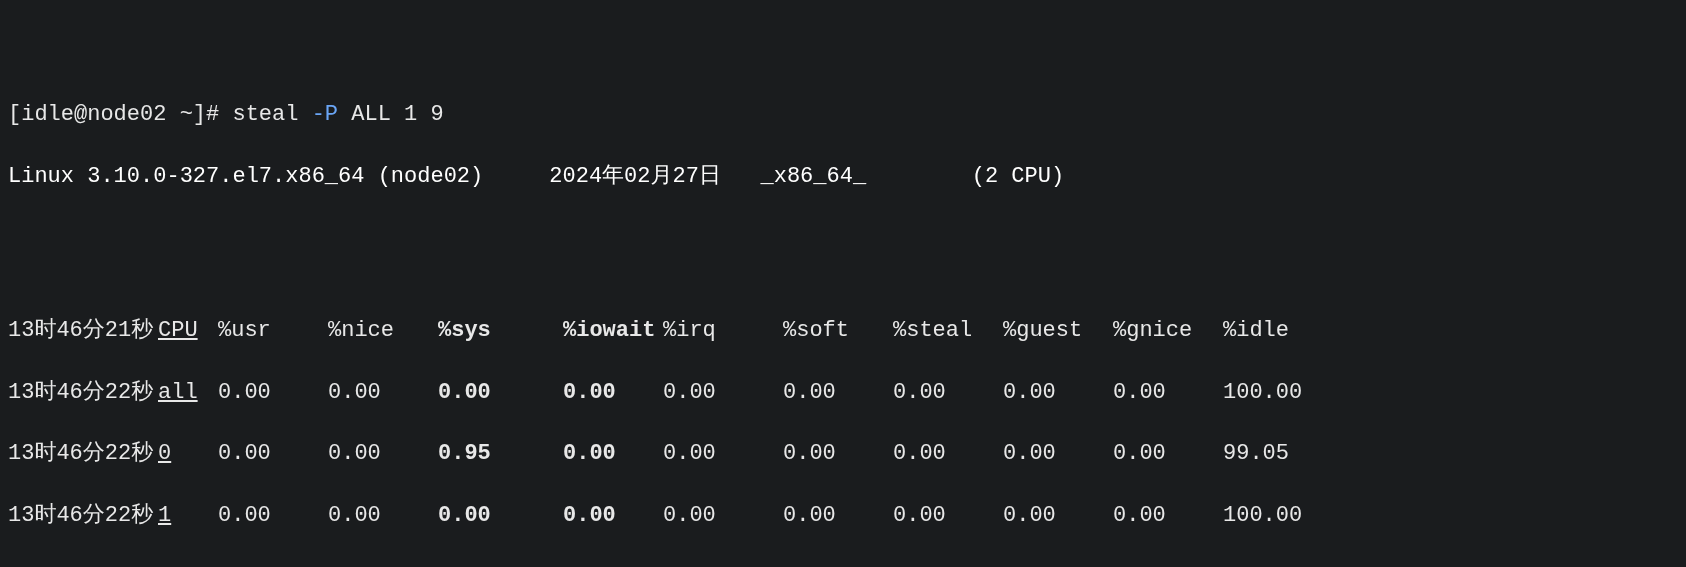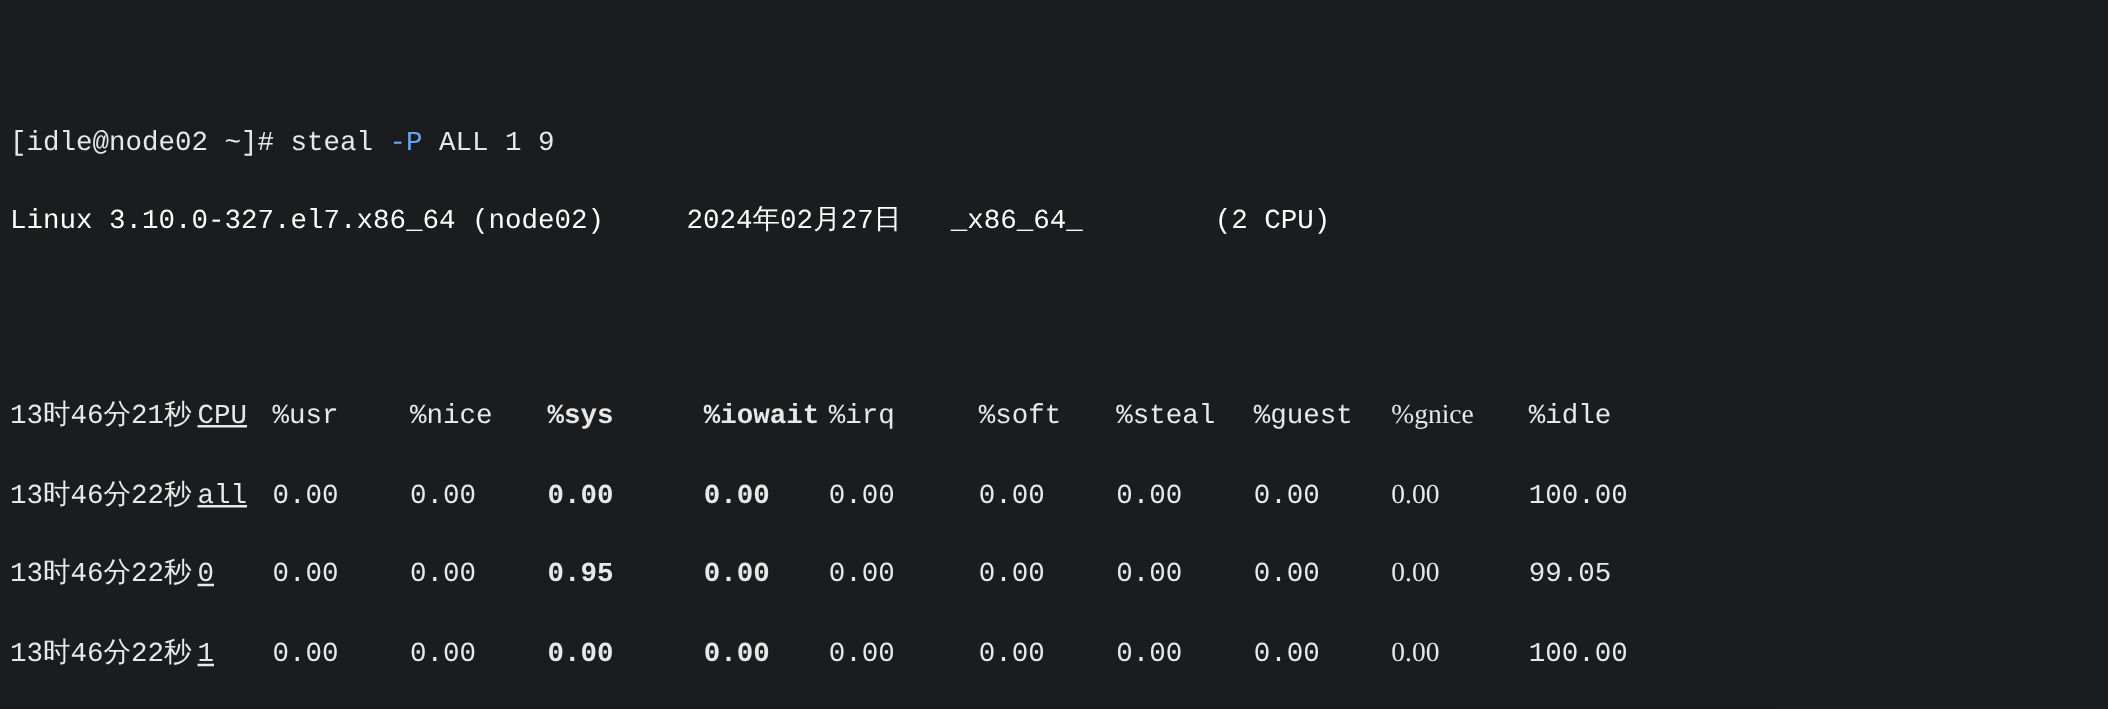--- a/index.html
+++ b/index.html
@@ -24,21 +24,21 @@
     .c-time { width: 150px; text-align: left; }
     .c-cpu  { width: 60px; text-decoration: underline; }
     .c-usr  { width: 110px; }
     .c-nice { width: 110px; }
     .c-sys  { width: 125px; font-weight: bold; }
     .c-iow  { width: 100px; font-weight: bold; }
     .c-irq  { width: 120px; }
     .c-soft { width: 110px; }
     .c-steal{ width: 110px; }
     .c-guest{ width: 110px; }
-    .c-gnice{ width: 110px; font-family: Liberation Serif, serif; }
+    .c-gnice{ width: 110px; }
     .c-idle { width: 120px; }
   </style>
 </head>
 <body>
 
 
 <div class="prompt-line"><span>[idle@node02 ~]# </span><span>steal </span><span class="flag">-P</span><span> ALL 1 9</span></div>
 <div class="header-line">Linux 3.10.0-327.el7.x86_64 (node02)     2024年02月27日   _x86_64_        (2 CPU)</div>
 
 <div class="block">

